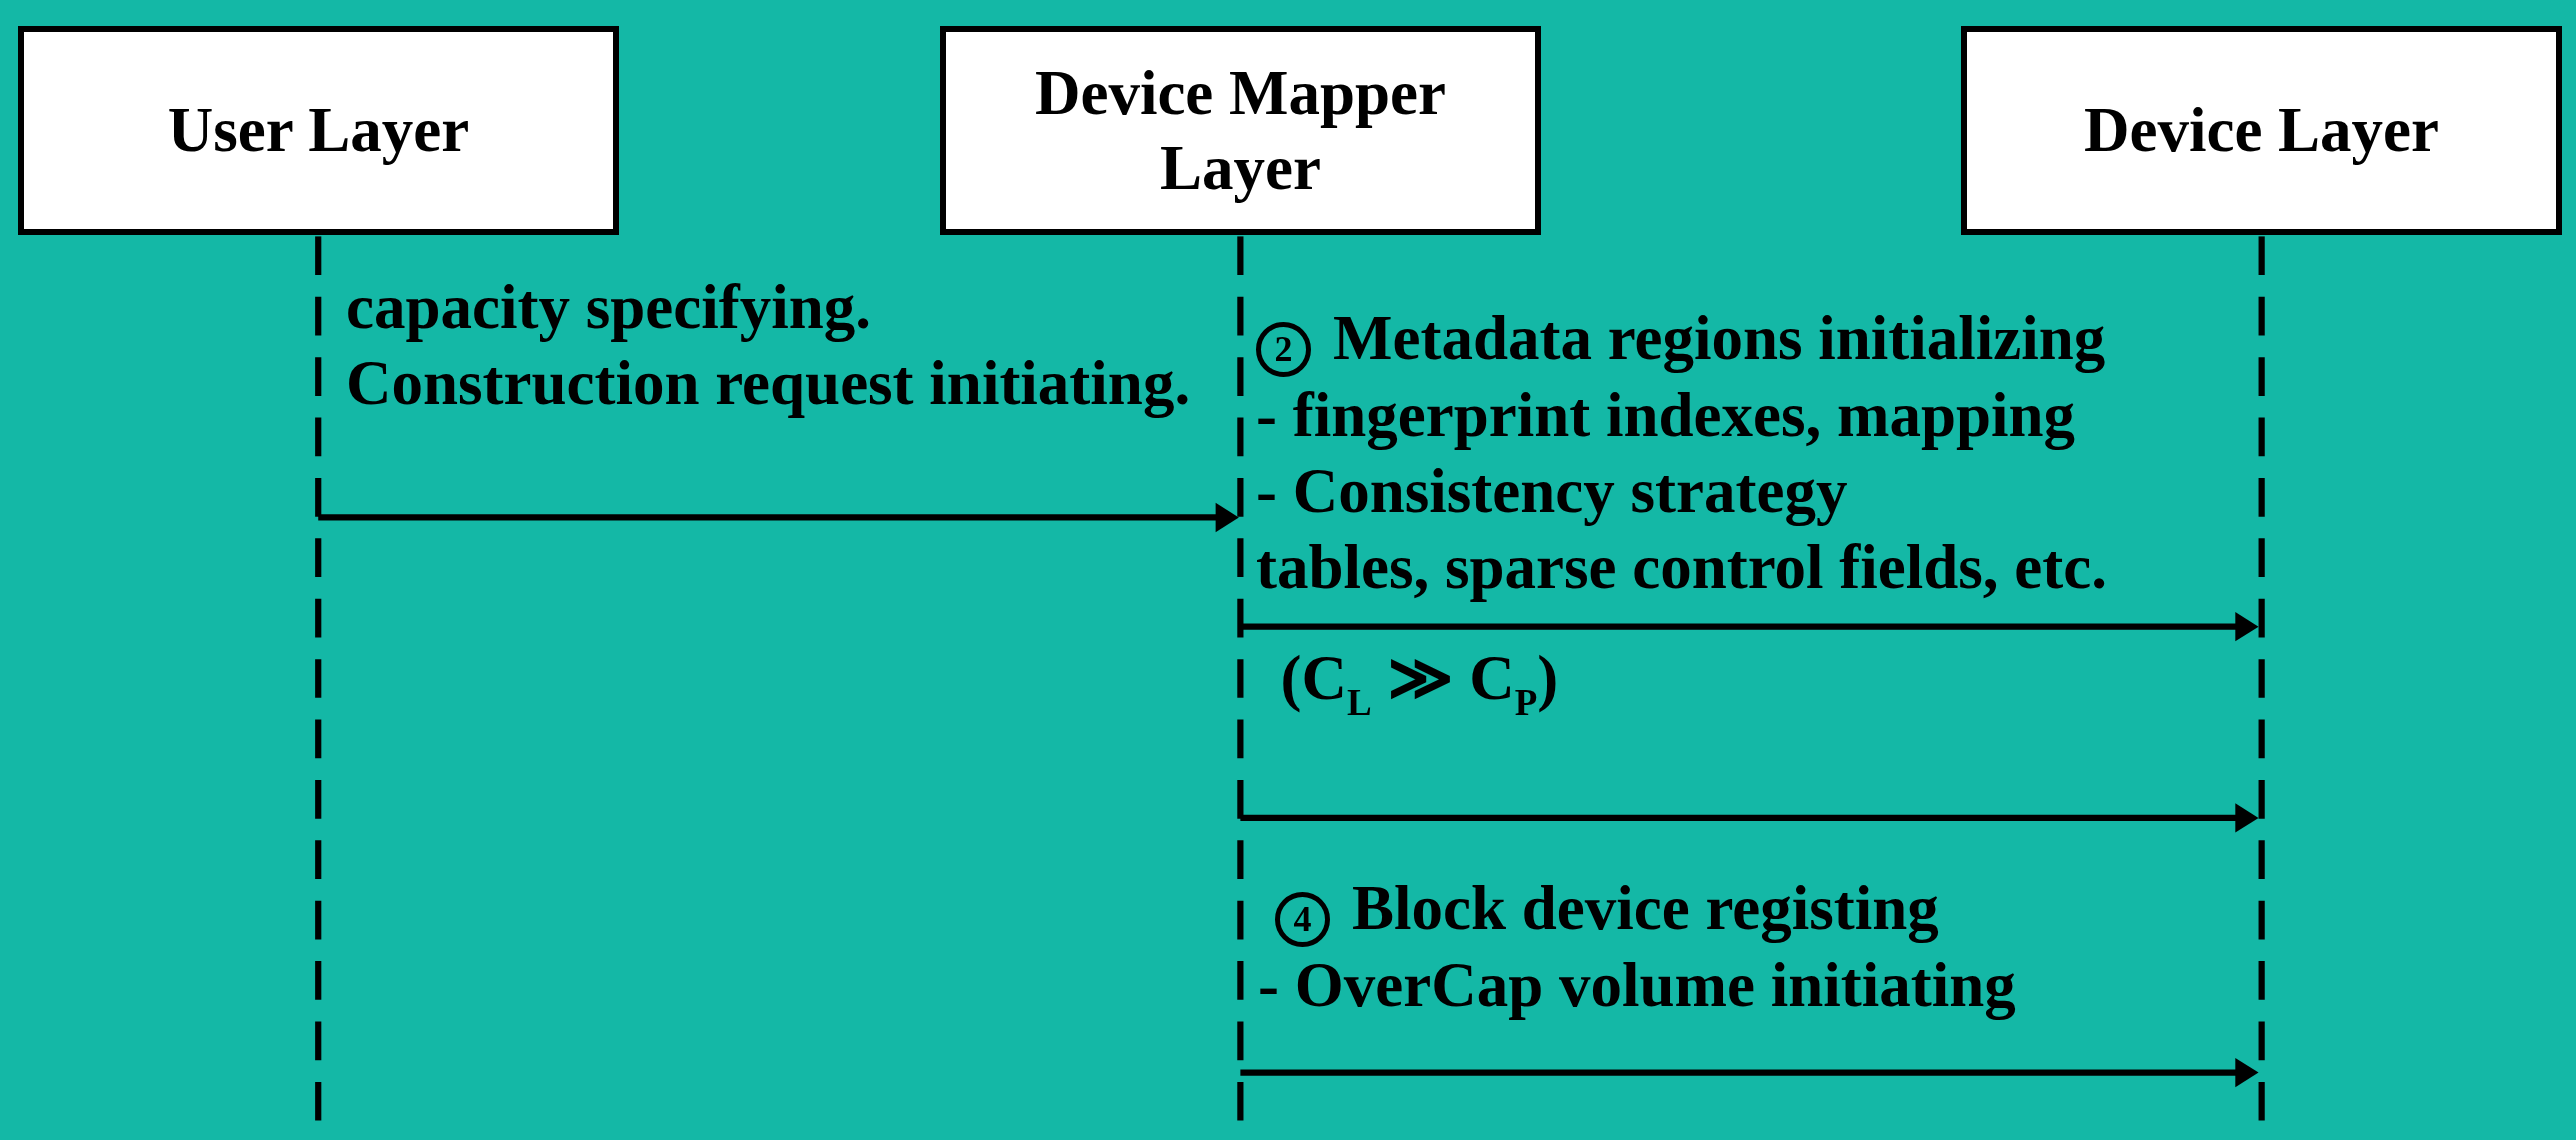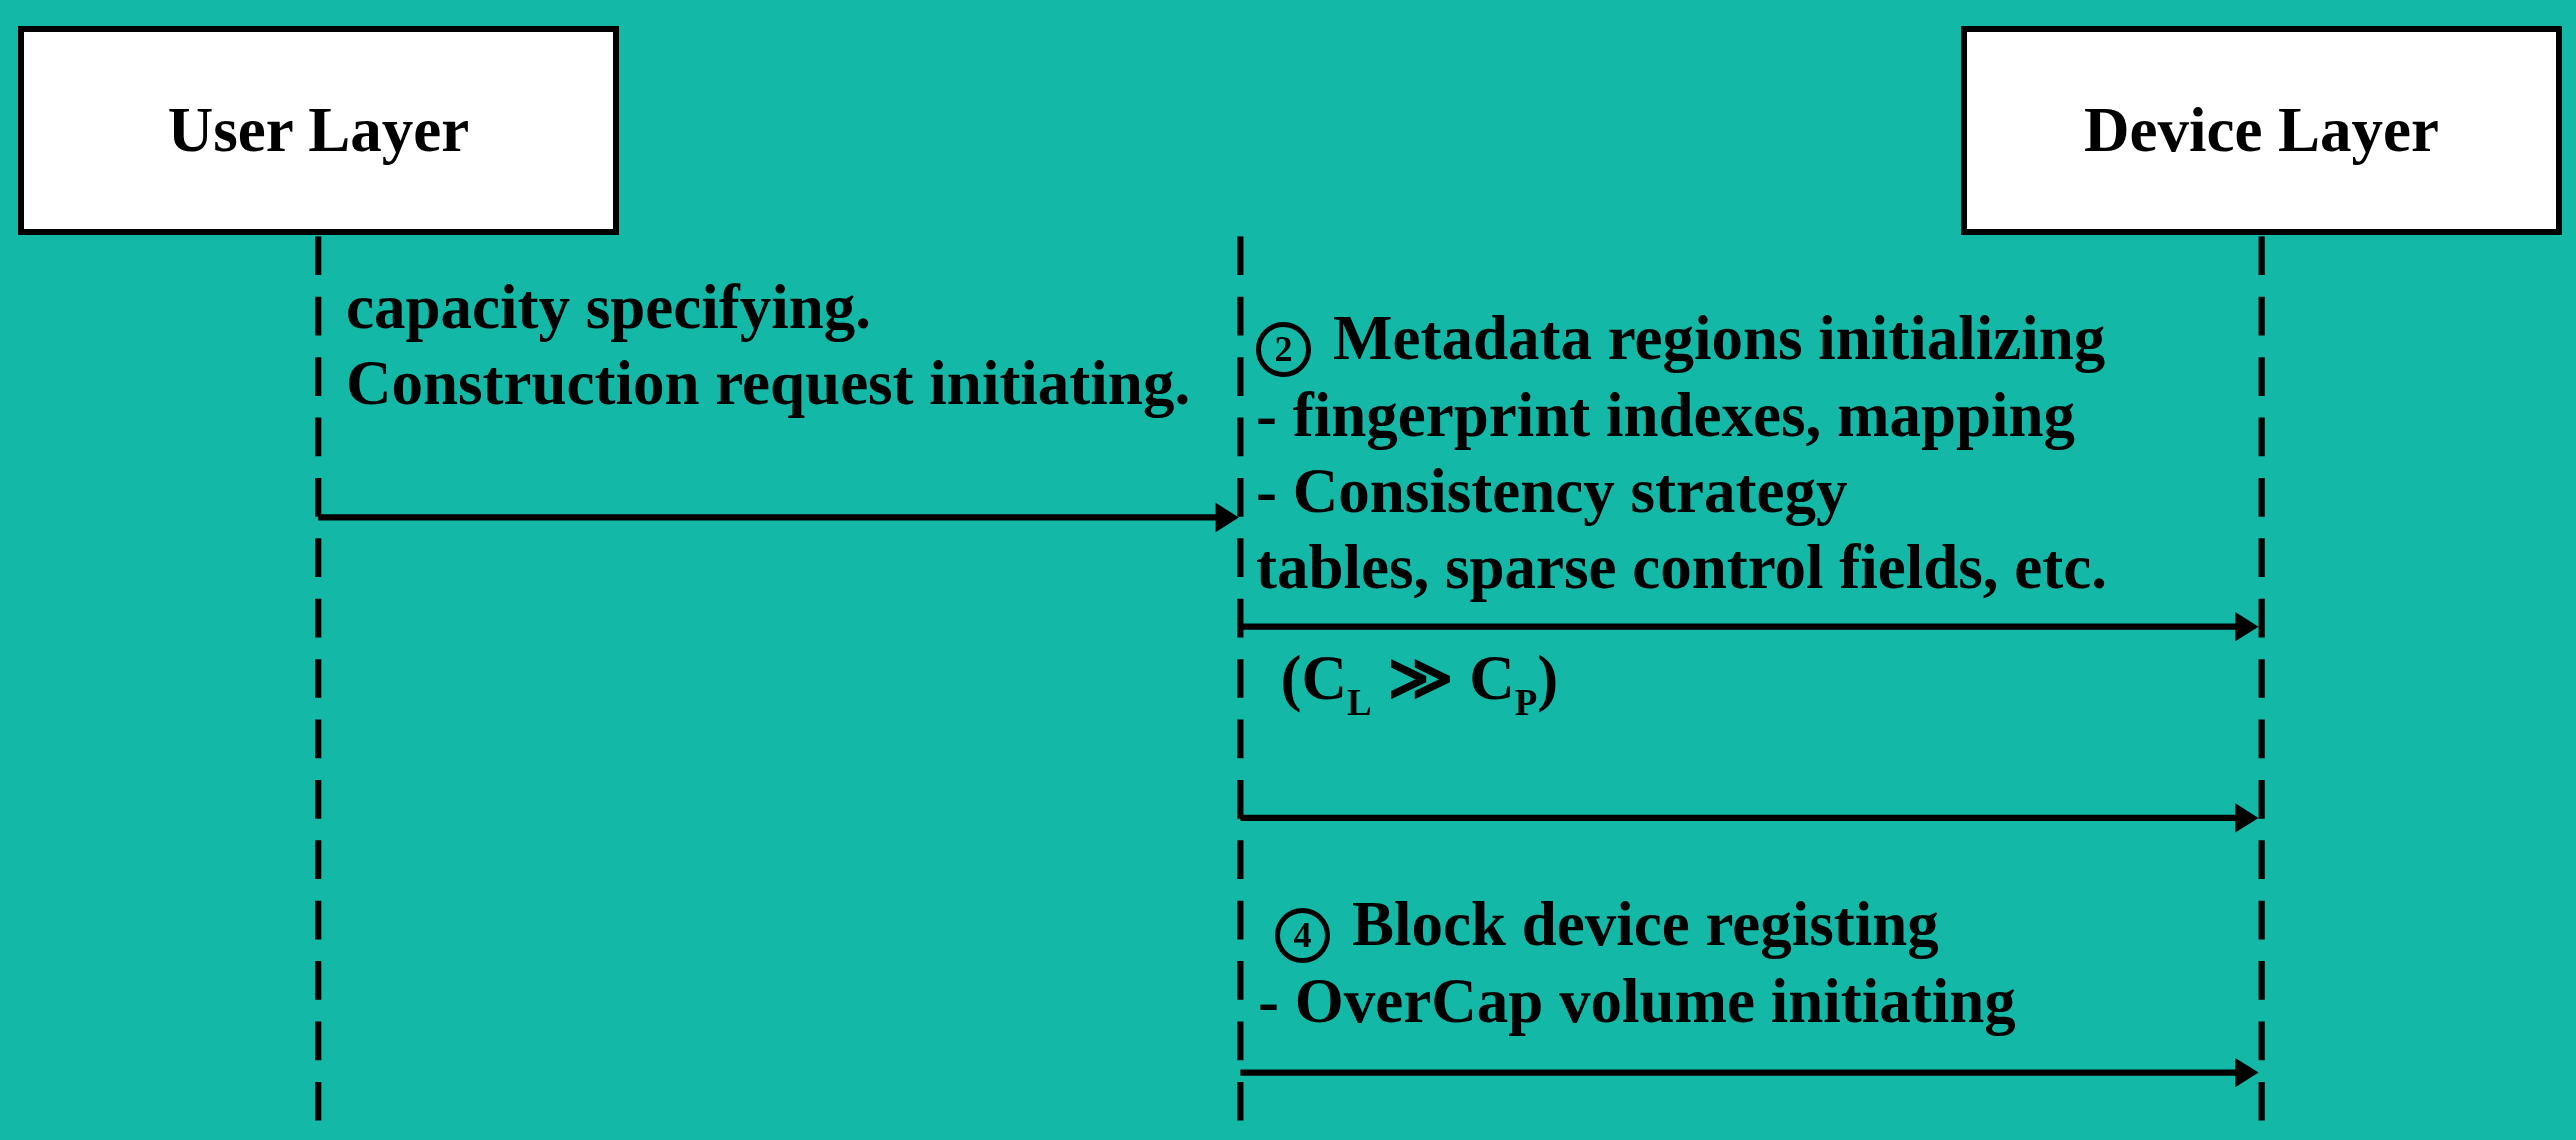--- a/index.html
+++ b/index.html
@@ -20,21 +20,21 @@
     text-align:center;font-size:63px;line-height:75px;white-space:pre-line;
   }
   .box-user{left:18px;width:601px;}
   .box-dm{left:940px;width:601px;}
   .box-dev{left:1961px;width:601px;}
   .message{position:absolute;font-size:63px;line-height:76px;white-space:nowrap;}
   .mline{white-space:nowrap;}
   .msg1{left:346px;top:269px;}
   .msg2{left:1256px;top:300px;}
   .msg3{left:1262px;top:640px;}
-  .msg4{left:1258px;top:870px;margin-top:16px;}
+  .msg4{left:1258px;top:870px;}
   .ind11{padding-left:8.5px;}
   .ind22{padding-left:17px;}
   .formula{padding-left:18.6px;}
   .circnum{
     display:inline-flex;width:45px;height:45px;border:5.4px solid #000000;
     border-radius:50%;align-items:center;justify-content:center;
     font-size:36px;line-height:1;vertical-align:-2.3px;margin-right:22px;
     box-sizing:content-box;
   }
   .sub{font-size:37px;vertical-align:-15.5px;}
@@ -66,20 +66,24 @@
 
     <g>
       <line class="astroke" x1="1602" y1="1385" x2="2889" y2="1385"></line>
       <polygon class="ahead" points="2917,1385 2887,1366 2887,1404"></polygon>
     </g>
   </svg>
 
   <div class="layer-box box-user">
     <span>User Layer</span>
   </div>
+  <div class="layer-box box-dm">
+    <span>Device Mapper
+Layer</span>
+  </div>
   <div class="layer-box box-dev">
     <span>Device Layer</span>
   </div>
 
   <div class="message msg1">
     <div class="mline">capacity specifying.</div>
     <div class="mline">Construction request initiating.</div>
   </div>
 
   <div class="message msg2">

